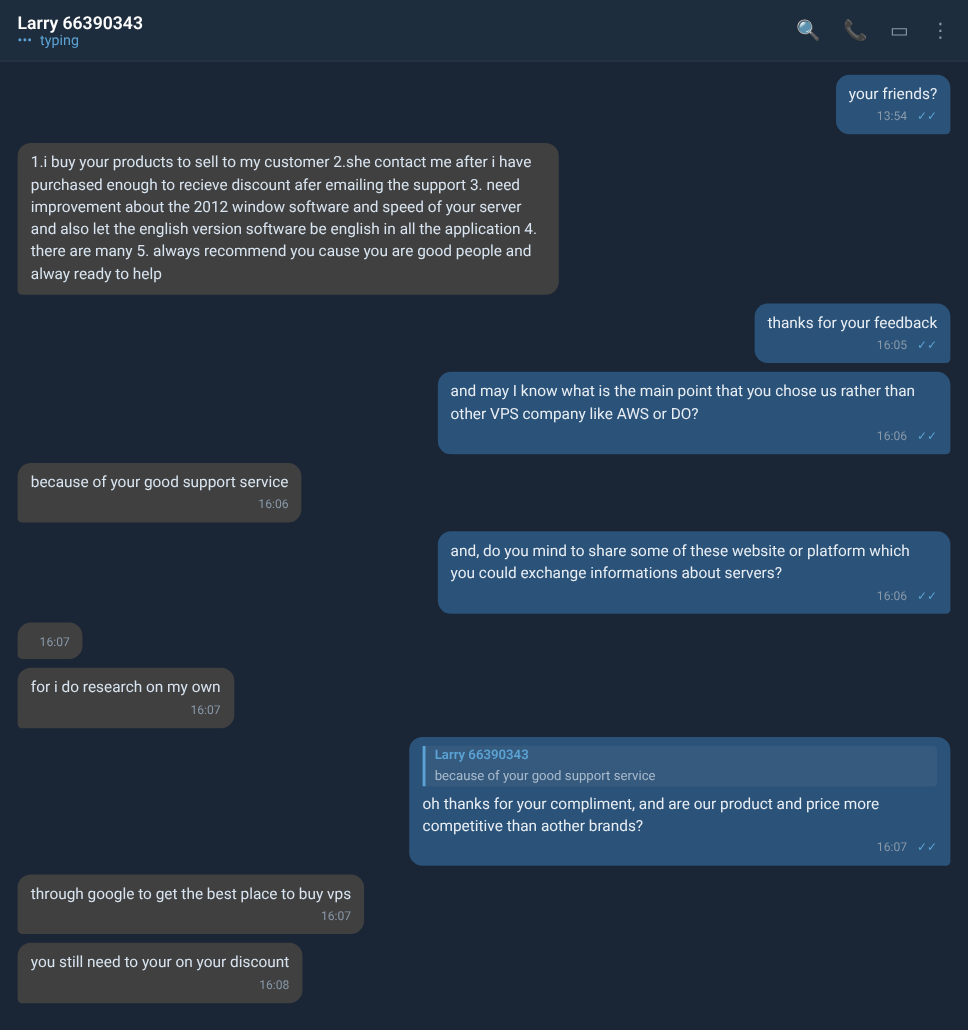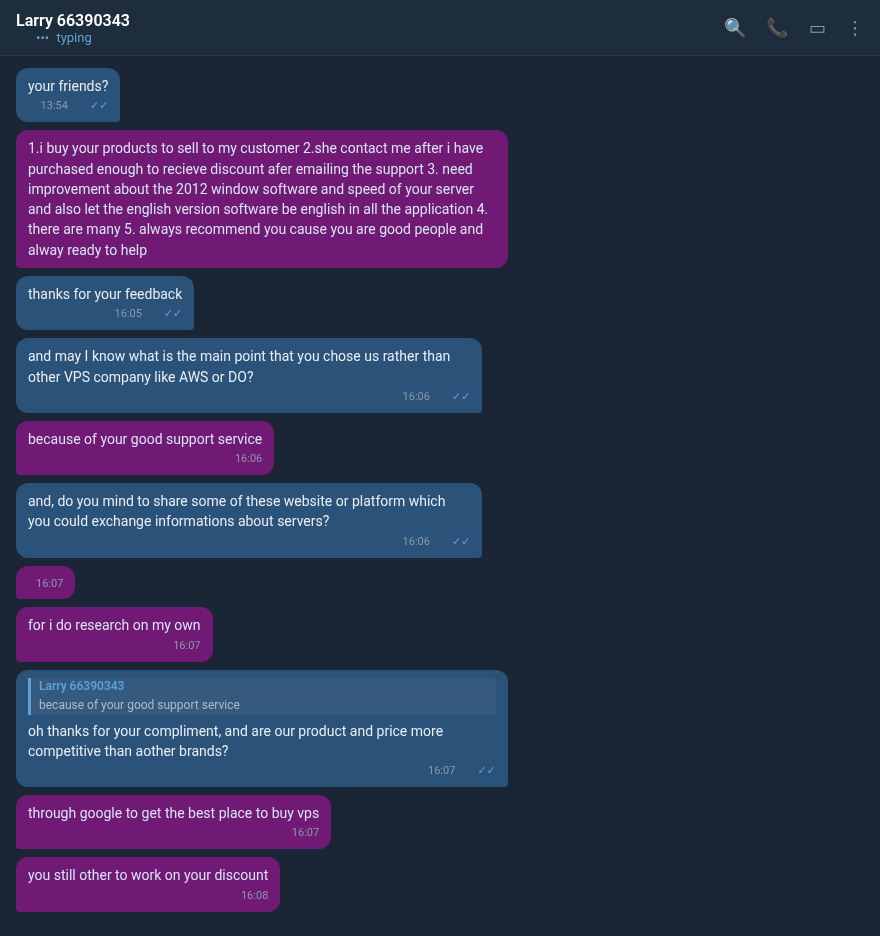--- a/index.html
+++ b/index.html
@@ -27,21 +27,20 @@
       flex-direction: column;
     }
     .contact-name {
       font-size: 16px;
       font-weight: 600;
       color: #ffffff;
     }
     .typing-indicator {
       font-size: 13px;
       color: #5ba3d4;
-      margin-left: 20px;
     }
     .typing-dots {
       display: inline-block;
       color: #5ba3d4;
       margin-right: 4px;
     }
     .header-icons {
       display: flex;
       gap: 20px;
       align-items: center;
@@ -60,40 +59,41 @@
       gap: 6px;
     }
 
     
     .message-row {
       display: flex;
       width: 100%;
       margin-bottom: 2px;
     }
     .message-row.sent {
+      justify-content: flex-end;
     }
     .message-row.received {
       justify-content: flex-start;
     }
 
     .bubble {
       max-width: 55%;
       padding: 8px 12px;
       border-radius: 12px;
       font-size: 14px;
       line-height: 1.45;
       position: relative;
     }
     .bubble.sent {
       background-color: #2b5278;
       border-bottom-right-radius: 4px;
       color: #e8eef4;
     }
     .bubble.received {
-      background-color: #701a75;
+      background-color: #404040;
       border-bottom-left-radius: 4px;
       color: #d8e4f0;
     }
 
     .time-stamp {
       font-size: 11px;
       color: #8899aa;
       margin-left: 8px;
       white-space: nowrap;
       align-self: flex-end;
@@ -103,21 +103,21 @@
       color: #5ba3d4;
       font-size: 11px;
       margin-left: 2px;
     }
 
     .bubble-footer {
       display: flex;
       justify-content: flex-end;
       align-items: center;
       margin-top: 2px;
-      gap: 20px;
+      gap: 7px;
     }
 
     
     .quote-block {
       border-left: 3px solid #5ba3d4;
       padding-left: 8px;
       margin-bottom: 6px;
       background-color: rgba(255,255,255,0.05);
       border-radius: 0 4px 4px 0;
     }
@@ -248,21 +248,21 @@
       <div class="bubble received">
         <span>through google to get the best place to buy vps</span>
         <div class="bubble-footer">
           <span class="time-stamp">16:07</span>
         </div>
       </div>
     </div>
 
     <div class="message-row received">
       <div class="bubble received">
-        <span>you still other to work on your discount</span>
+        <span>you still need to your on your discount</span>
         <div class="bubble-footer">
           <span class="time-stamp">16:08</span>
         </div>
       </div>
     </div>
 
   </div>
 </div>
 
 </body></html>

